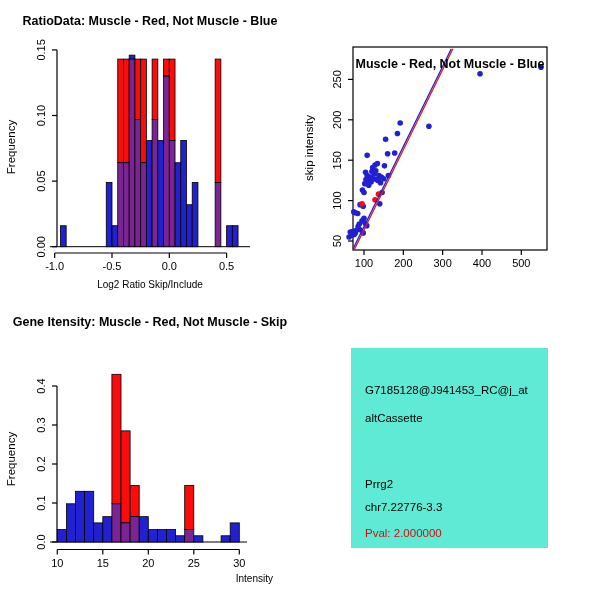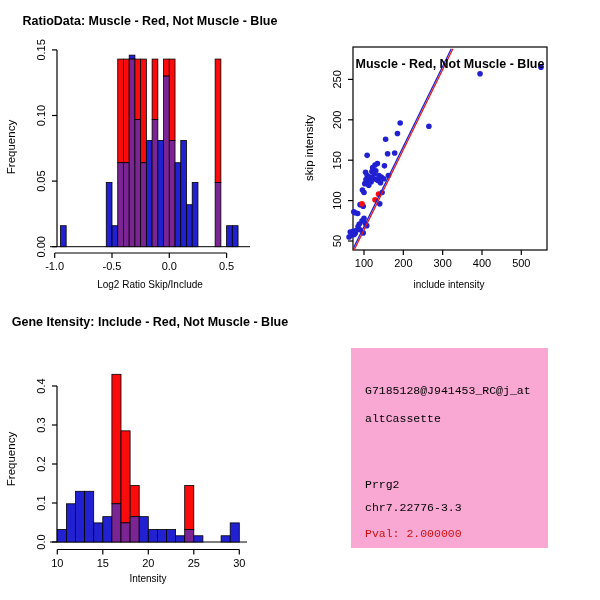--- a/index.html
+++ b/index.html
@@ -207,31 +207,30 @@
         <circle cx="362.0335" cy="203.832" r="2.8" fill="#FA0C0C"></circle>
         <circle cx="375.0124" cy="199.792" r="2.8" fill="#FA0C0C"></circle>
         <circle cx="378.5521" cy="194.136" r="2.8" fill="#FA0C0C"></circle>
         <line x1="352.201" y1="250.696" x2="451.3126" y2="48.696" stroke="#2121D1" stroke-width="1.3" clip-path="url(#scatterclip)"></line>
         <line x1="353.7742" y1="250.696" x2="452.8858" y2="48.696" stroke="#E11B1B" stroke-width="1.3" clip-path="url(#scatterclip)"></line>
       </g>
     </svg>
 
   <div class="title t1">RatioData: Muscle - Red, Not Muscle - Blue</div>
   <div class="title t2">Muscle - Red, Not Muscle - Blue</div>
-  <div class="title t3">Gene Itensity: Include - Red, Not Muscle - Blue</div>
+  <div class="title t3">Gene Itensity: Muscle - Red, Not Muscle - Skip</div>
 
   <div class="vlabel" style="left:-87px;top:139px;">Frequency</div>
   <div class="axis-label" style="left:25px;top:279px;width:250px;">Log2 Ratio Skip/Include</div>
 
   <div class="vlabel" style="left:211px;top:140px;">skip intensity</div>
-  <div class="axis-label" style="left:324px;top:279px;width:250px;">include intensity</div>
 
   <div class="vlabel" style="left:-87px;top:451px;">Frequency</div>
-  <div class="axis-label" style="left:23px;top:573px;width:250px;">Intensity</div>
-
-  <div id="infobox" style="background: #f9a8d4; font-family: Liberation Mono, monospace;">
+  <div class="axis-label" style="left:23px;top:573px;width:250px;text-align:right;">Intensity</div>
+
+  <div id="infobox" style="background: #5eead4;">
     <div class="info-line il1">G7185128@J941453_RC@j_at</div>
     <div class="info-line il2">altCassette</div>
     <div class="info-line il3">Prrg2</div>
     <div class="info-line il4">chr7.22776-3.3</div>
     <div class="info-line il5" id="pval-line" style="color: rgb(204, 17, 17); text-align: center;">Pval: 2.000000</div>
   </div>
 </div>
 
 </body></html>

